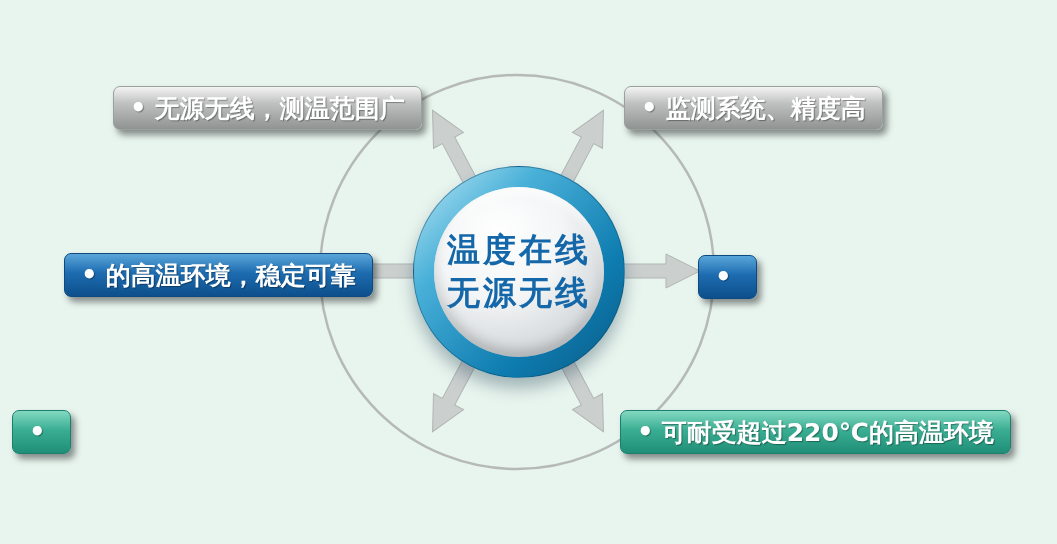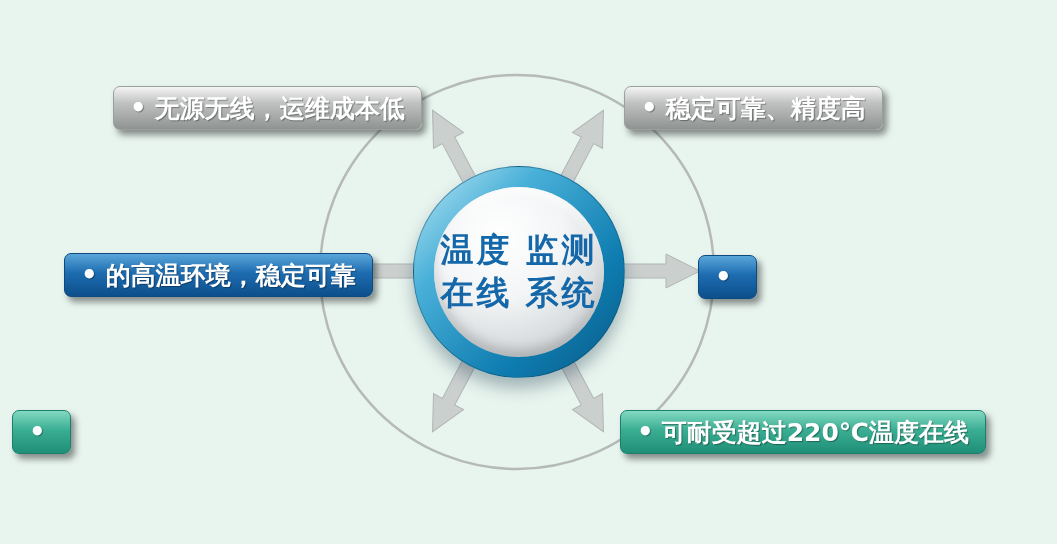--- a/index.html
+++ b/index.html
@@ -57,21 +57,21 @@
     border:1px solid rgba(8,70,100,0.45);
     box-shadow:0 10px 16px rgba(30,60,80,0.35);
     z-index:2;
   }
   .ring-inner {
     position:absolute; left:20px; top:20px;
     width:170px; height:170px;
     border-radius:50%;
     background:radial-gradient(circle at 38% 28%, #ffffff 0%, #f3f5f6 40%, #d6dadc 72%, #bec3c6 100%);
     box-shadow:inset 0 -7px 12px rgba(0,0,0,0.18), inset 0 5px 9px rgba(255,255,255,0.95);
-    display:flex; 
+    display:flex; flex-direction:column;
     align-items:center; justify-content:center;
   }
   .center-line {
     color:#1467a8;
     font-size:33px;
     font-weight:bold;
     line-height:1.3;
     letter-spacing:3px;
     text-align:center;
   }
@@ -101,45 +101,45 @@
       </g>
       <g transform="translate(518,271) rotate(118)">
         <path d="M100 -7 L148 -7 L148 -17 L182 0 L148 17 L148 7 L100 7 Z"></path>
       </g>
     </g>
   </svg>
 
   <div class="ring">
     <div class="ring-inner">
       <div class="center-line">温度在线</div>
-      <div class="center-line">监测系统</div>
+      <div class="center-line">无源无线</div>
     </div>
   </div>
 
   <div class="feature silver pos-top-left">
     <span class="bullet">•</span>
-    <span>无源无线，运维成本低</span>
+    <span>无源无线，测温范围广</span>
   </div>
 
   <div class="feature silver pos-top-right">
     <span class="bullet">•</span>
-    <span>稳定可靠、精度高</span>
+    <span>监测系统、精度高</span>
   </div>
 
   <div class="feature blue pos-mid-left">
     <span class="bullet">•</span>
     <span>的高温环境，稳定可靠</span>
   </div>
 
   <div class="feature blue pos-mid-right">
     <span class="bullet">•</span>
   </div>
 
   <div class="feature teal pos-bottom-left">
     <span class="bullet">•</span>
   </div>
 
   <div class="feature teal pos-bottom-right">
     <span class="bullet">•</span>
-    <span>可耐受超过220℃温度在线</span>
+    <span>可耐受超过220℃的高温环境</span>
   </div>
 
 </div>
 
 </body></html>

